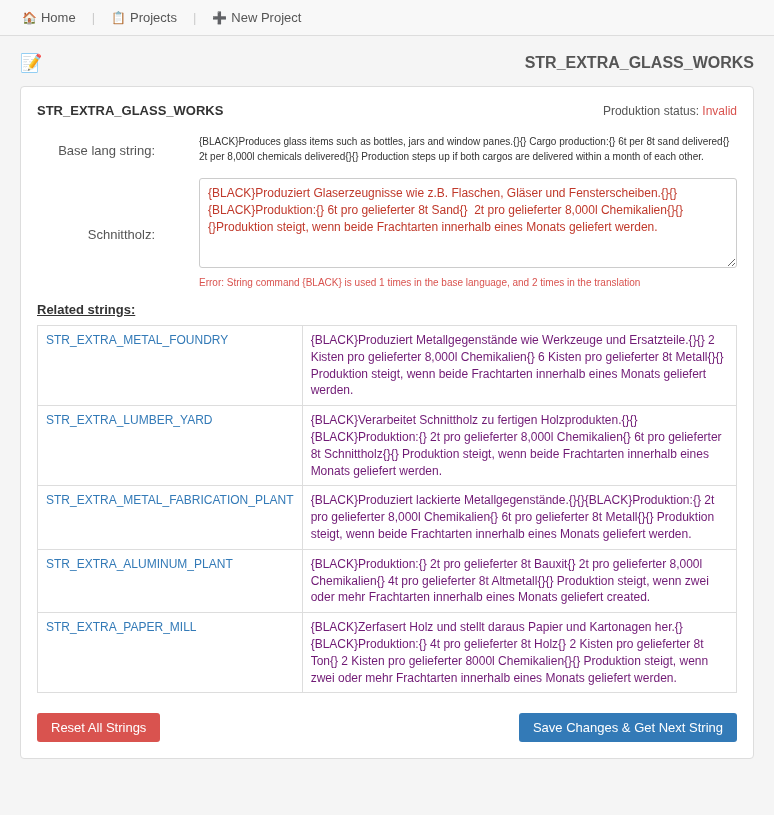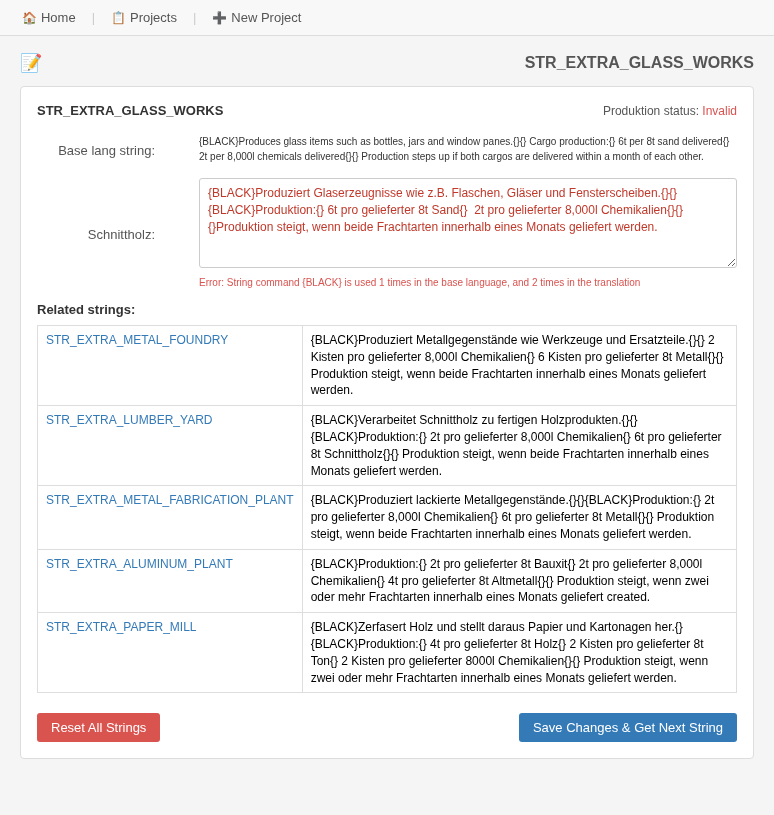--- a/index.html
+++ b/index.html
@@ -136,20 +136,21 @@
       color: #555;
       margin-top: 6px;
     }
 
     
     .related-strings-title {
       font-weight: bold;
       font-size: 13px;
       margin-bottom: 8px;
       margin-top: 0;
+      text-decoration: underline;
     }
 
     
     .related-table {
       width: 100%;
       border-collapse: collapse;
       font-size: 12px;
       border-radius: 17px;
     }
     .related-table td {
@@ -158,21 +159,21 @@
       vertical-align: top;
       line-height: 1.4;
     }
     .related-table td:first-child {
       color: #337ab7;
       cursor: pointer;
       white-space: nowrap;
       width: 220px;
     }
     .related-table td:last-child {
-      color: #000000;
+      color: #701a75;
     }
 
     
     .footer-buttons {
       display: flex;
       justify-content: space-between;
       align-items: center;
       margin-top: 20px;
     }
     .btn-reset {

